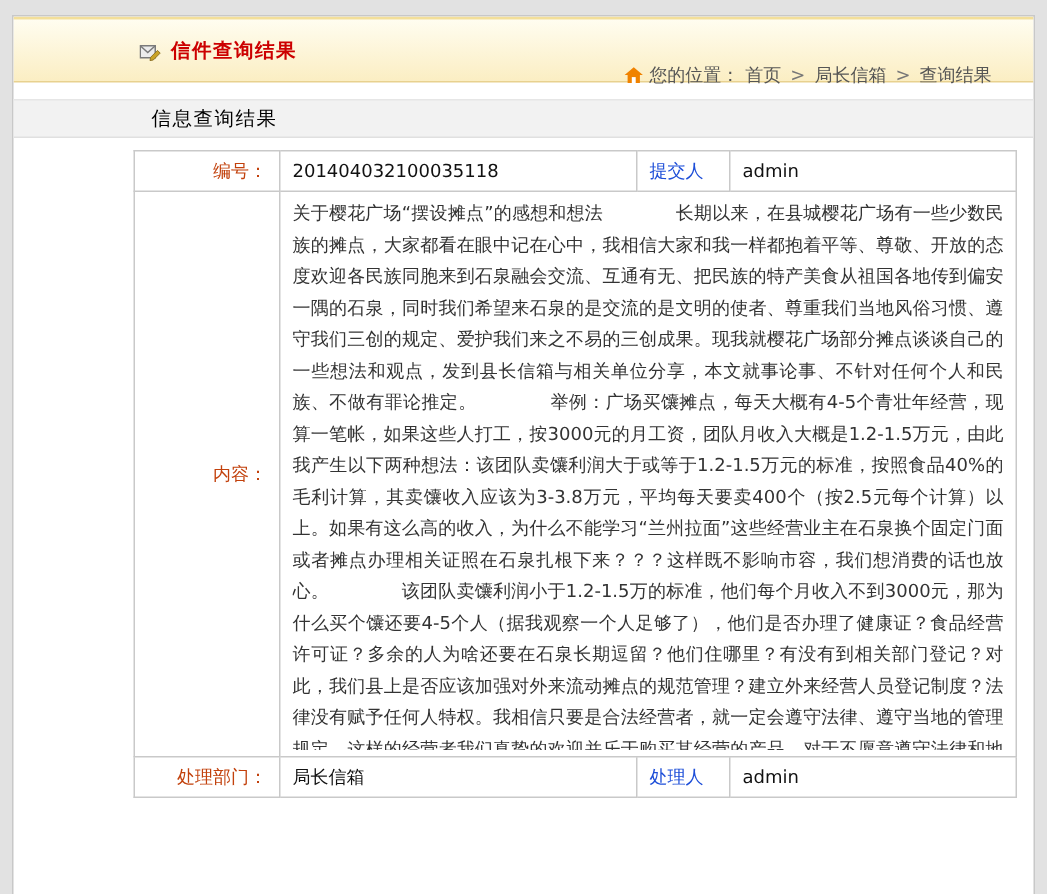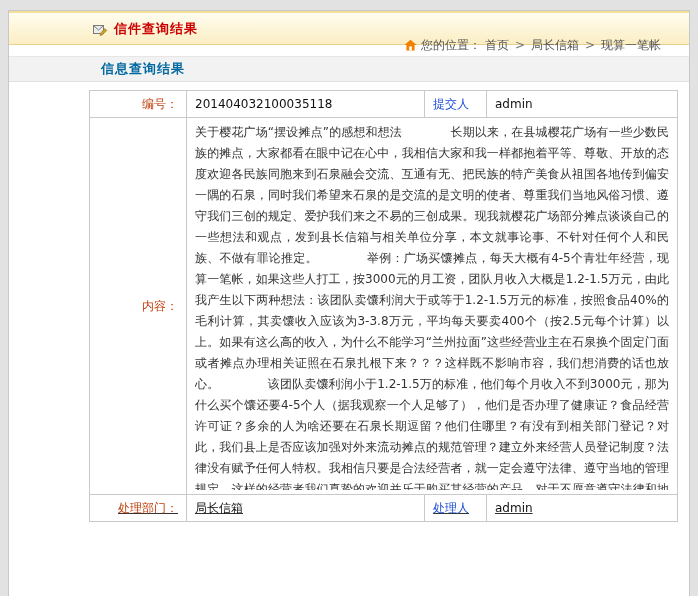--- a/index.html
+++ b/index.html
@@ -11,62 +11,62 @@
   }
   .panel {
     position:absolute; left:8px; top:10px;
     width:682px; height:586px;
     background:#fff;
     border:1px solid #c8c8c8; border-bottom:none;
     overflow:hidden;
   }
   
   .topbar {
-    height:34px;
+    height:44px;
     background:linear-gradient(#fffdf0,#fbeec3);
     border-bottom:1px solid #e8d18f;
     border-top:2px solid #f3df9a;
     display:flex; align-items:center; justify-content:space-between;
     padding:0 28px 0 84px;
   }
   .topbar-left { display:flex; align-items:center; gap:6px; }
   .page-title { color:#cc0000; font-weight:bold; font-size:13px; letter-spacing:1px; }
   .topbar-right { display:flex; align-items:center; gap:4px; color:#555;margin-top:33px; }
   .topbar-right a { color:#555; text-decoration:none; cursor:pointer; }
   .crumb-sep { margin:0 2px; color:#777; }
   .icon { display:inline-flex; align-items:center; }
   
   .section-bar {
     margin-top:11px; height:26px;
     background:#f2f2f2;
     border-top:1px solid #e6e6e6; border-bottom:1px solid #e0e0e0;
     display:flex; align-items:center;
     padding-left:92px;
   }
-  .section-title { color:#0369a1; font-weight:bold; font-size:13px; letter-spacing:1px; }
+  .section-title { color:#000000; font-weight:normal; font-size:13px; letter-spacing:1px; }
   
   table.result-table {
     margin:8px 13px 0 80px;
     width:588px;
     border-collapse:collapse;
     table-layout:fixed;
   }
   table.result-table td {
     border:1px solid #c9c9c9;
     padding:4px 8px;
     line-height:18px;
     vertical-align:middle;
     overflow:hidden;
   }
   td.lab-r { text-align:right; padding-right:6px; color:#c2410c; }
   td.lab-l { text-align:left; color:#1d4ed8; }
   td.val { text-align:left; color:#111; }
   tr.row-s { height:27px; }
   tr.row-s2 { height:26px; }
-  tr.row-last { height:24px;text-decoration:underline; }
+  tr.row-last { height:24px; }
   .bold { font-weight:bold; }
   .red { color:#cc0000; }
   td.content-cell { vertical-align:top; }
   .content-inner {
     height:368px; overflow:hidden;
     line-height:21px; font-size:12px; color:#333;
     text-align:justify;
   }
   tr.result-row { height:57px; }
   td.result-val { vertical-align:top; }
@@ -92,21 +92,21 @@
         <svg width="13" height="12" viewBox="0 0 13 12">
           <path d="M6.5 0.8 L12.6 6 H10.6 V11.4 H2.4 V6 H0.4 Z" fill="#f08200"></path>
           <rect x="5.2" y="7.4" width="2.6" height="4" fill="#fff"></rect>
         </svg>
       </span>
       <span>您的位置：</span>
       <a>首页</a>
       <span class="crumb-sep">&gt;</span>
       <a>局长信箱</a>
       <span class="crumb-sep">&gt;</span>
-      <a>现算一笔帐</a>
+      <a>查询结果</a>
     </div>
   </div>
 
   <div class="section-bar">
     <span class="section-title">信息查询结果</span>
   </div>
 
   <table class="result-table">
     <colgroup>
       <col style="width:97px">

